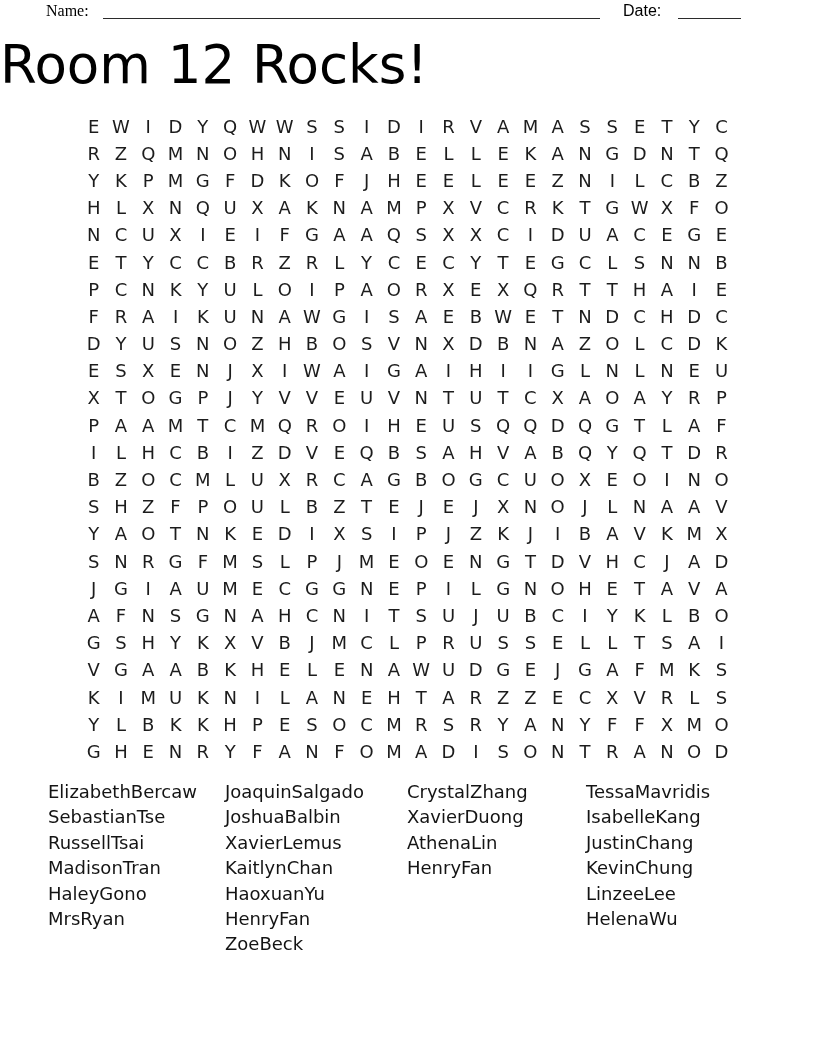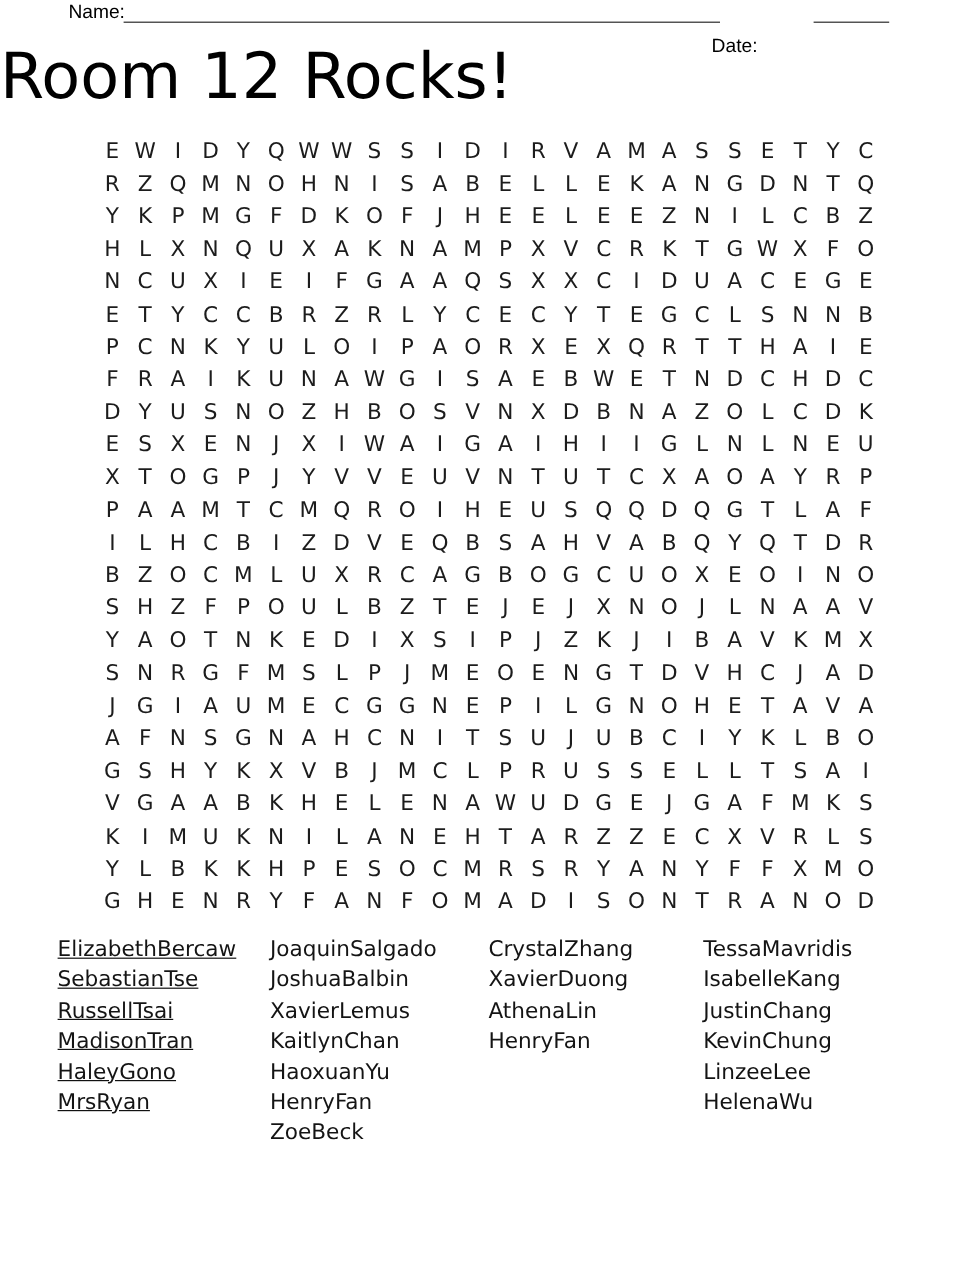--- a/index.html
+++ b/index.html
@@ -19,22 +19,22 @@
 
   
   .hdr-label {
     position: absolute;
     top: 2px;
     font-family: "Liberation Sans", sans-serif;
     font-size: 16px;
     color: #000000;
     white-space: nowrap;
   }
-  .name-label { left: 57px; }
-  .date-label { left: 593px; margin-top: 28px; }
+  .name-label { left: 46px; font-family: Liberation Serif, serif; }
+  .date-label { left: 623px; }
   .blank-line {
     position: absolute;
     top: 1px;
     height: 17px;
     border-bottom: 1.5px solid #2b2b2b;
   }
   .name-line { left: 103px; width: 497px; }
   .date-line { left: 678px; width: 63px; }
 
   
@@ -73,21 +73,21 @@
     position: absolute;
     top: 779px;
     left: 0;
     width: 100%;
     height: 200px;
   }
   .word-col {
     position: absolute;
     top: 0;
   }
-  .word-col-0 { left: 48px; text-decoration: underline; }
+  .word-col-0 { left: 48px; }
   .word-col-1 { left: 225px; }
   .word-col-2 { left: 407px; }
   .word-col-3 { left: 586px; }
   .word {
     height: 25.4px;
     line-height: 25.4px;
     font-size: 18px;
     color: #141414;
     white-space: nowrap;
   }

